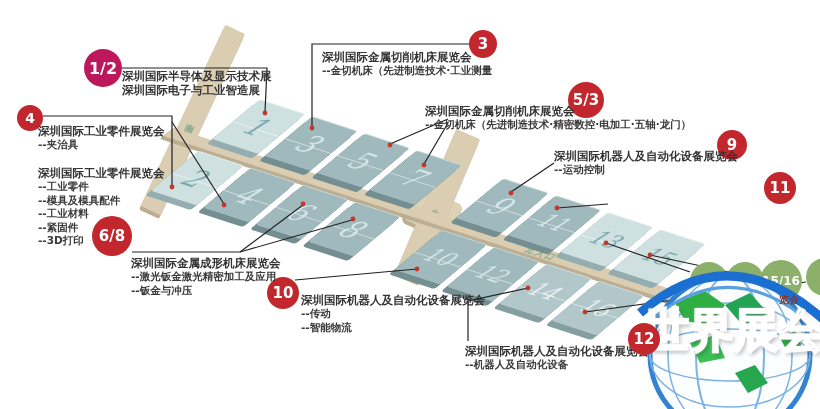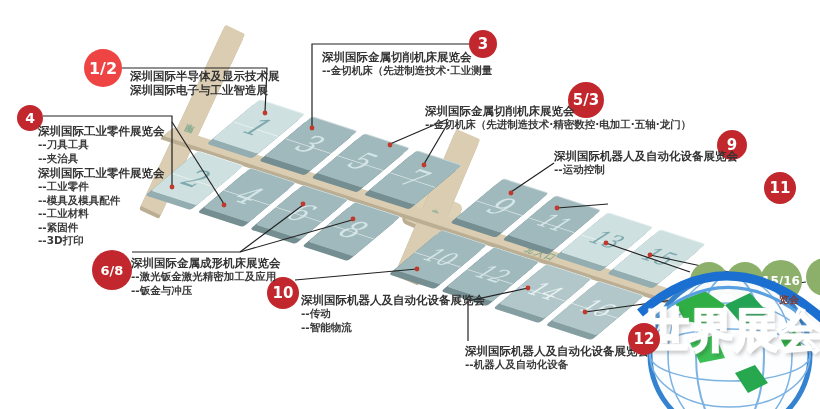--- a/index.html
+++ b/index.html
@@ -28,21 +28,21 @@
                font-size:8.5px;letter-spacing:2px;color:#86a98c;font-weight:bold;
                display:flex;align-items:center;justify-content:center;}
 
   
   #leaders{position:absolute;left:0;top:0;z-index:2;pointer-events:none;}
 
   
   .badge{position:absolute;border-radius:50%;color:#fff;font-weight:bold;z-index:3;
          display:flex;align-items:center;justify-content:center;}
   .badge-red{background:#c1272d;}
-  .badge-green{background:#ef4444;}
+  .badge-green{background:#be185d;}
   .badge-sage{background:#8cb06a;z-index:2;}
 
   
   .grp{position:absolute;z-index:3;}
   .t{font-size:11.5px;font-weight:bold;line-height:14px;color:#333;white-space:nowrap;}
   .b{font-size:10.5px;font-weight:bold;line-height:13.5px;color:#3a3a3a;white-space:nowrap;}
 
   
   #globe{position:absolute;left:630px;top:243px;z-index:4;}
   #worldtext{position:absolute;left:643px;top:300px;z-index:5;font-size:46px;font-weight:bold;
@@ -153,40 +153,39 @@
       <circle cx="650" cy="255" r="2.4" fill="#c0392c"></circle>
       <circle cx="585" cy="312" r="2.4" fill="#c0392c"></circle>
     </svg>
 
   <div class="badge badge-green" style="left:84px;top:49px;width:38px;height:38px;font-size:16px;">1/2</div>
   <div class="badge badge-red" style="left:469px;top:30px;width:28px;height:28px;font-size:15px;">3</div>
   <div class="badge badge-red" style="left:17px;top:105px;width:26px;height:26px;font-size:14px;">4</div>
   <div class="badge badge-red" style="left:568px;top:82px;width:36px;height:36px;font-size:15px;">5/3</div>
   <div class="badge badge-red" style="left:717px;top:130px;width:30px;height:30px;font-size:15px;">9</div>
   <div class="badge badge-red" style="left:764px;top:172px;width:32px;height:32px;font-size:15px;">11</div>
-  <div class="badge badge-red" style="left:92px;top:250px;width:40px;height:40px;font-size:13px;">6/8</div>
+  <div class="badge badge-red" style="left:92px;top:216px;width:40px;height:40px;font-size:15px;">6/8</div>
   <div class="badge badge-red" style="left:267px;top:277px;width:32px;height:32px;font-size:15px;">10</div>
   <div class="badge badge-sage" style="left:690px;top:262px;width:38px;height:38px;font-size:14px;">13</div>
   <div class="badge badge-sage" style="left:726px;top:262px;width:38px;height:38px;font-size:14px;"></div>
   <div class="badge badge-sage" style="left:760px;top:260px;width:42px;height:42px;font-size:12px;">15/16</div>
   <div class="badge badge-sage" style="left:806px;top:258px;width:38px;height:38px;"></div>
 
-  <div class="grp" style="left:130px;top:69px;">
+  <div class="grp" style="left:122px;top:69px;">
     <div class="t">深圳国际半导体及显示技术展</div>
     <div class="t">深圳国际电子与工业智造展</div>
   </div>
 
   <div class="grp" style="left:322px;top:50px;">
     <div class="t">深圳国际金属切削机床展览会</div>
     <div class="b">--金切机床（先进制造技术·工业测量</div>
   </div>
 
   <div class="grp" style="left:38px;top:124px;">
     <div class="t">深圳国际工业零件展览会</div>
-    <div class="b">--刀具工具</div>
     <div class="b">--夹治具</div>
   </div>
   <div class="grp" style="left:38px;top:166px;">
     <div class="t">深圳国际工业零件展览会</div>
     <div class="b">--工业零件</div>
     <div class="b">--模具及模具配件</div>
     <div class="b">--工业材料</div>
     <div class="b">--紧固件</div>
     <div class="b">--3D打印</div>
   </div>

